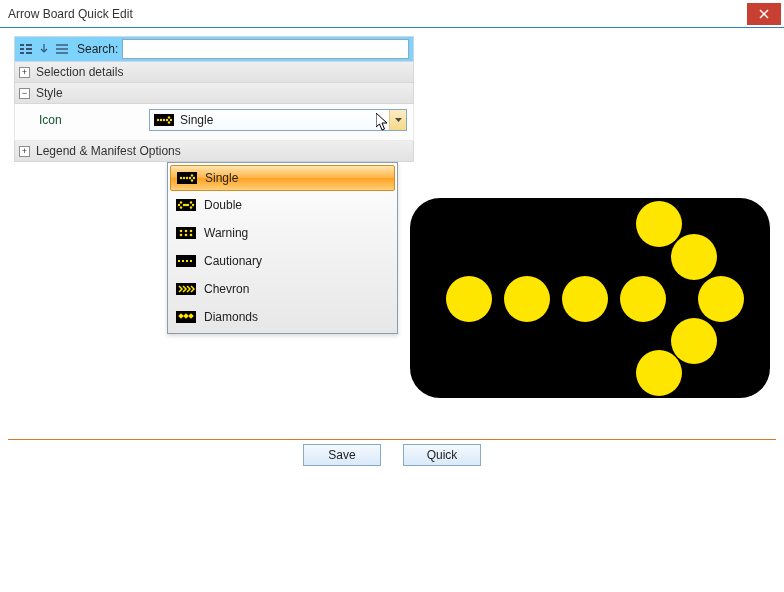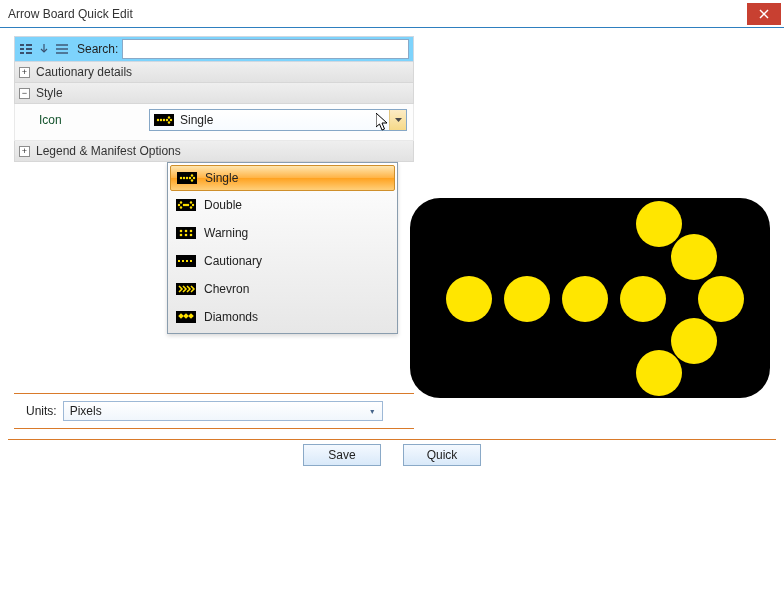--- a/index.html
+++ b/index.html
@@ -284,21 +284,21 @@
             <line x1="0" y1="5" x2="12" y2="5" stroke="#3a506e" stroke-width="1.4"></line>
             <line x1="0" y1="9" x2="12" y2="9" stroke="#3a506e" stroke-width="1.4"></line>
           </svg>
         </span>
         <span class="search-label">Search:</span>
         <input type="text" value="" style="">
       </div>
 
       <div class="section-header">
         <span class="expander">+</span>
-        <span>Cautionary details</span>
+        <span>Selection details</span>
       </div>
 
       <div class="section-header">
         <span class="expander">−</span>
         <span>Style</span>
       </div>
       <div class="section-body">
         <div class="prop-row">
           <span class="label">Icon</span>
           <div class="combo">
@@ -420,27 +420,20 @@
       <div class="lamp" style="left:94px;  top:78px;"></div>
       <div class="lamp" style="left:152px; top:78px;"></div>
       <div class="lamp" style="left:210px; top:78px;"></div>
       <div class="lamp" style="left:288px; top:78px;"></div>
       <div class="lamp" style="left:261px; top:36px;"></div>
       <div class="lamp" style="left:261px; top:120px;"></div>
       <div class="lamp" style="left:226px; top:3px;"></div>
       <div class="lamp" style="left:226px; top:152px;"></div>
     </div>
 
-    <div class="units-row">
-      <span class="ulabel">Units:</span>
-      <div class="usel">
-        <span>Pixels</span>
-        <span class="uarrow">▾</span>
-      </div>
-    </div>
 
     <div class="footer-divider"></div>
     <div class="button-row">
       <div class="win-button">
         <span>Save</span>
       </div>
       <div class="win-button">
         <span>Quick</span>
       </div>
     </div>

